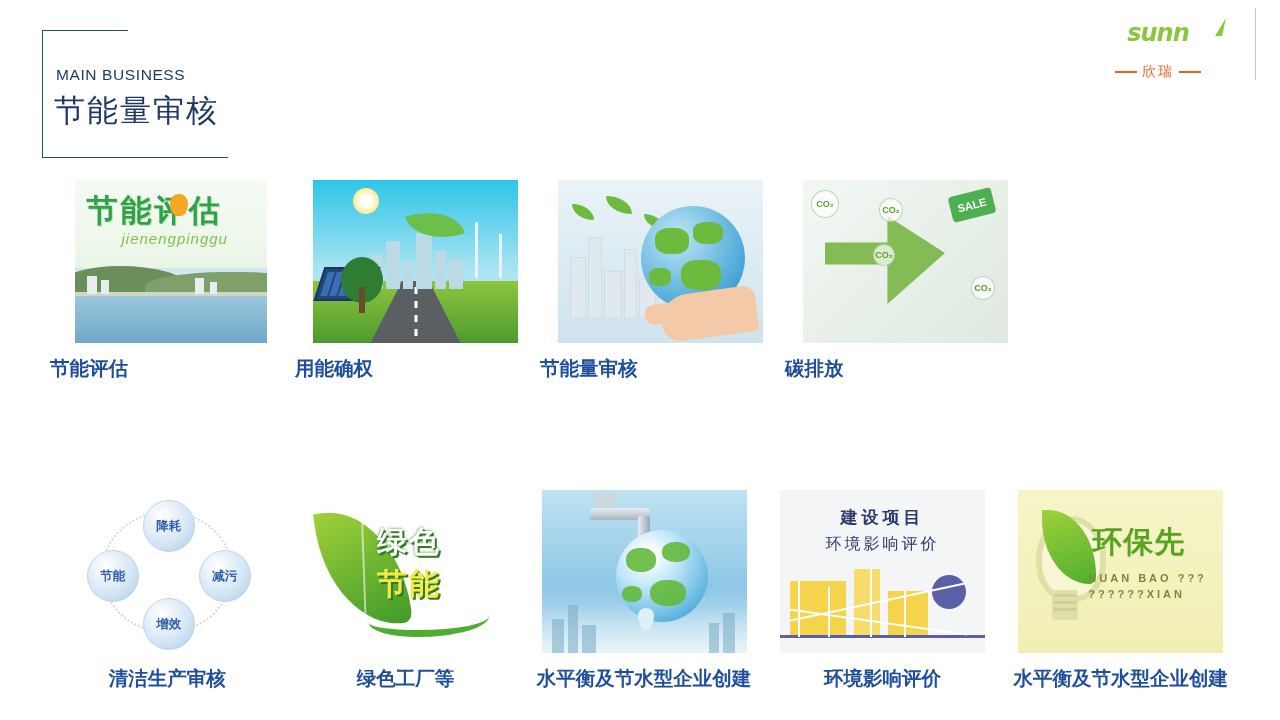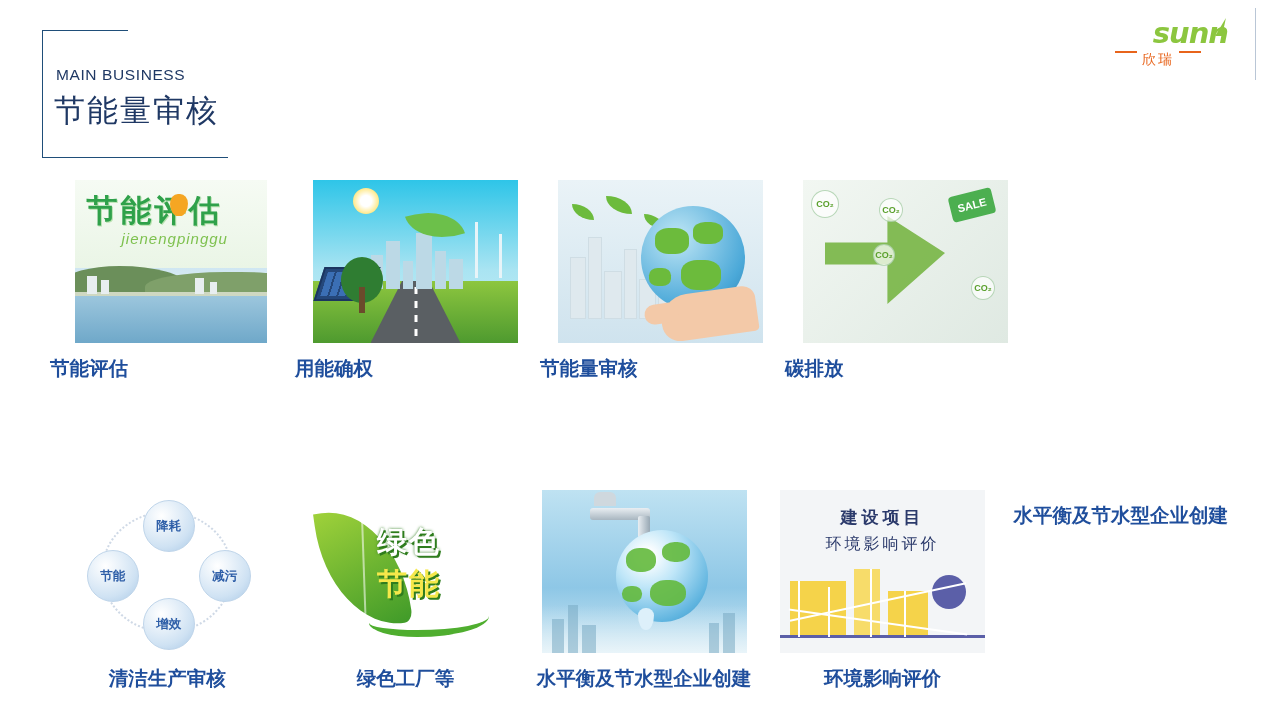--- a/index.html
+++ b/index.html
@@ -63,43 +63,44 @@
   
   .logo {
     position: absolute;
     right: 52px;
     top: 16px;
     width: 140px;
     height: 62px;
   }
   .logo-mark {
     font-family: "DejaVu Sans", sans-serif;
-    font-size: 29px;
+    font-size: 24px;
     font-weight: bold;
     font-style: italic;
     color: #8cc63f;
     letter-spacing: -1px;
     line-height: 34px;
-    text-align: right;
+    text-align: center;
   }
   .logo-tick {
     position: absolute;
     right: 4px;
     top: 2px;
     width: 0;
     height: 0;
     border-left: 7px solid transparent;
     border-bottom: 18px solid #8cc63f;
     transform: skewX(-12deg);
   }
   .logo-sub {
     display: flex;
+    align-items: center;
     justify-content: center;
     gap: 5px;
-    margin-top: 1px;
+    margin-top: 13px;
   }
   .logo-sub .bar {
     width: 22px;
     height: 2px;
     background: #e8641b;
   }
   .logo-sub .txt {
     font-size: 14px;
     color: #e8641b;
     letter-spacing: 2px;
@@ -626,16 +627,24 @@
           <i style="left:90px;top:8px;width:2px;height:68px;background:#ffffff;"></i>
           <i style="left:124px;top:30px;width:2px;height:46px;background:#ffffff;"></i>
           <i style="left:8px;top:40px;width:180px;height:2px;background:#ffffff;transform:rotate(-12deg);"></i>
           <i style="left:8px;top:60px;width:180px;height:2px;background:#ffffff;transform:rotate(8deg);"></i>
         </div>
       </div>
       <div class="caption">环境影响评价</div>
     </div>
 
     <div class="cell cell-10">
+      <div class="thumb t10">
+        <div class="bulb"></div>
+        <div class="neck"></div>
+        <div class="leaf10"></div>
+        <div class="big10">环保先</div>
+        <div class="py10">HUAN BAO ???</div>
+        <div class="py10b">??????XIAN</div>
+      </div>
       <div class="caption">水平衡及节水型企业创建</div>
     </div>
   </div>
 </div>
 
 </body></html>

